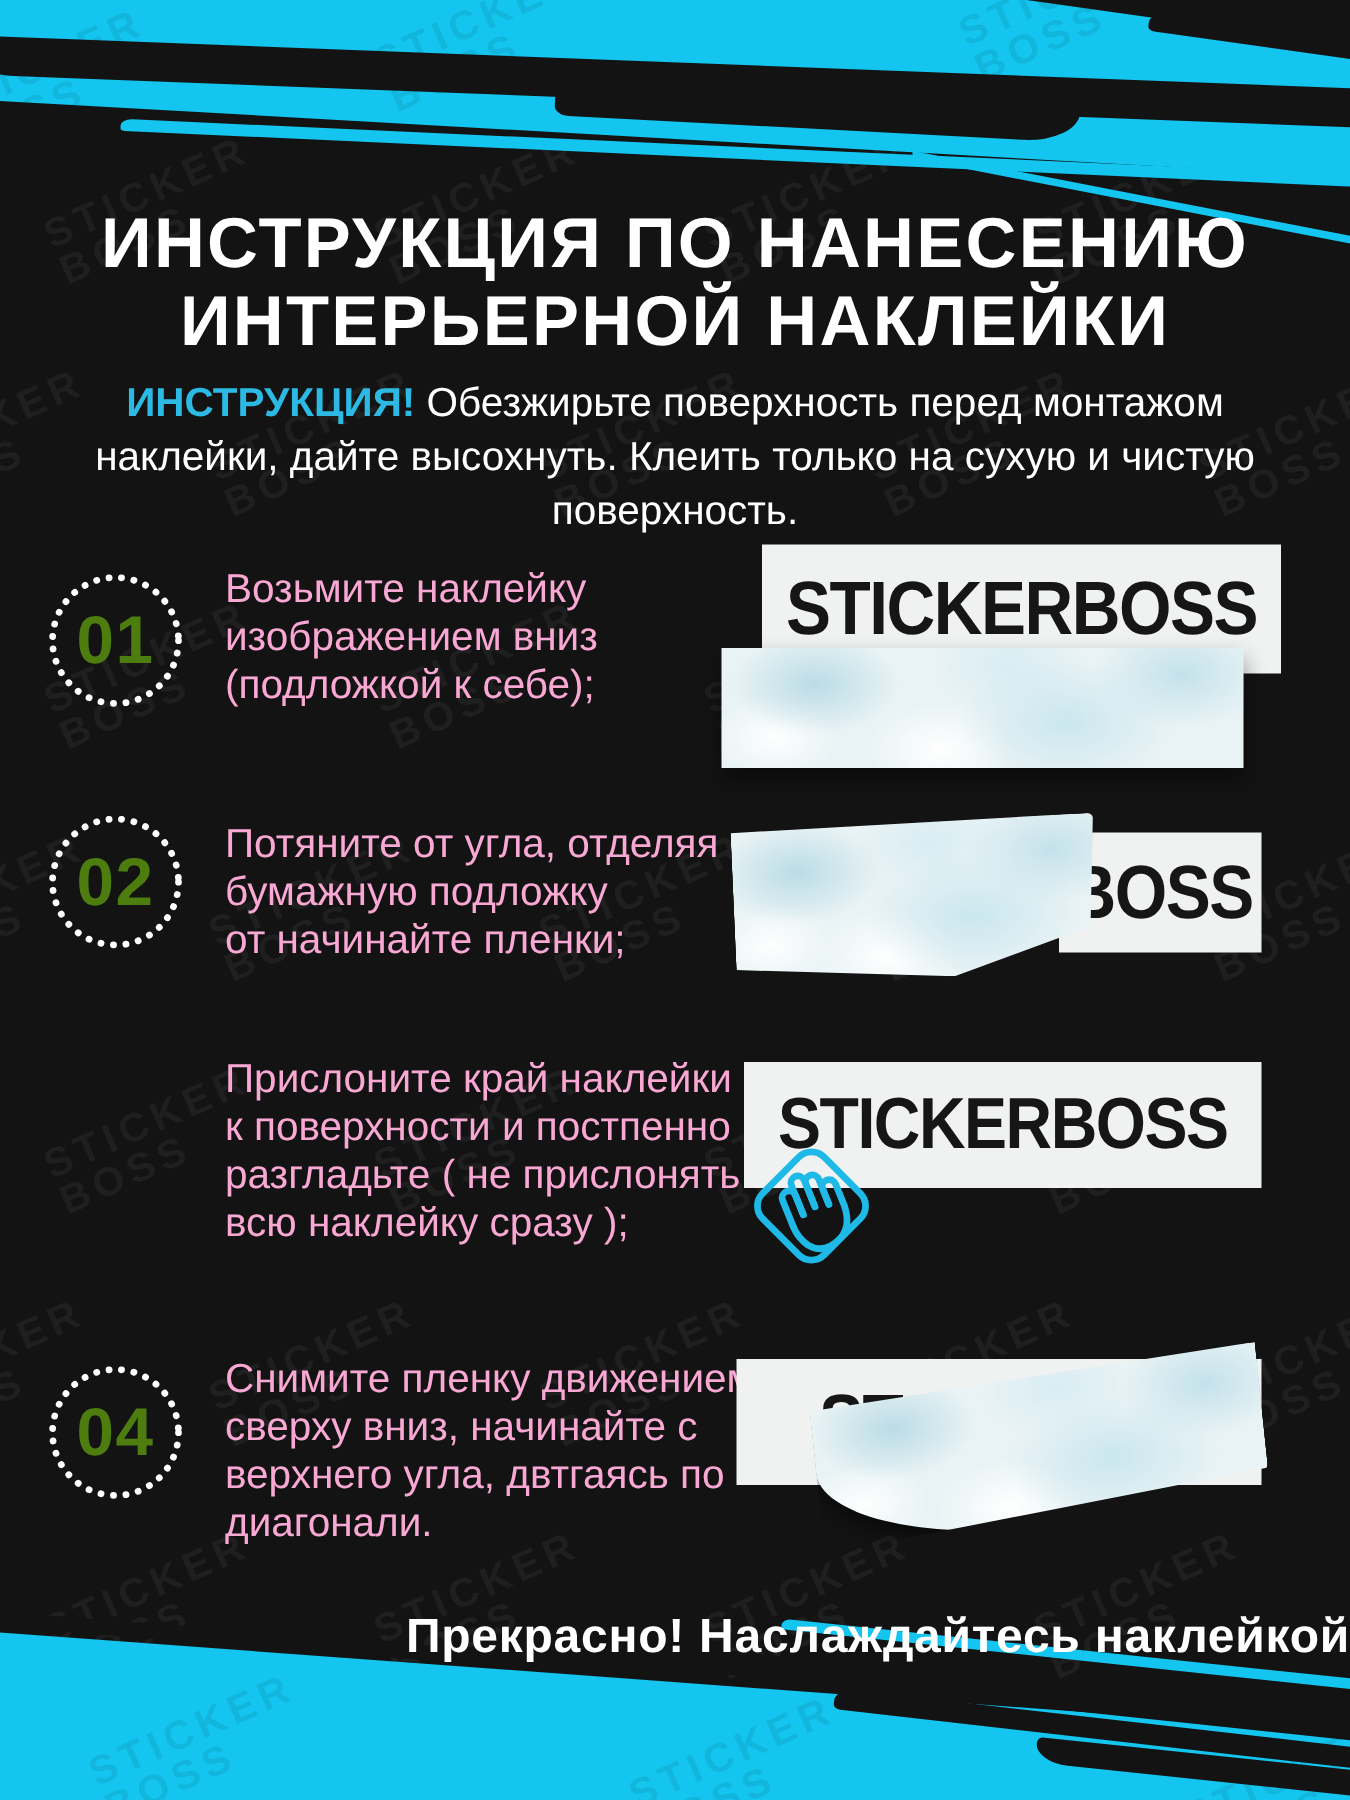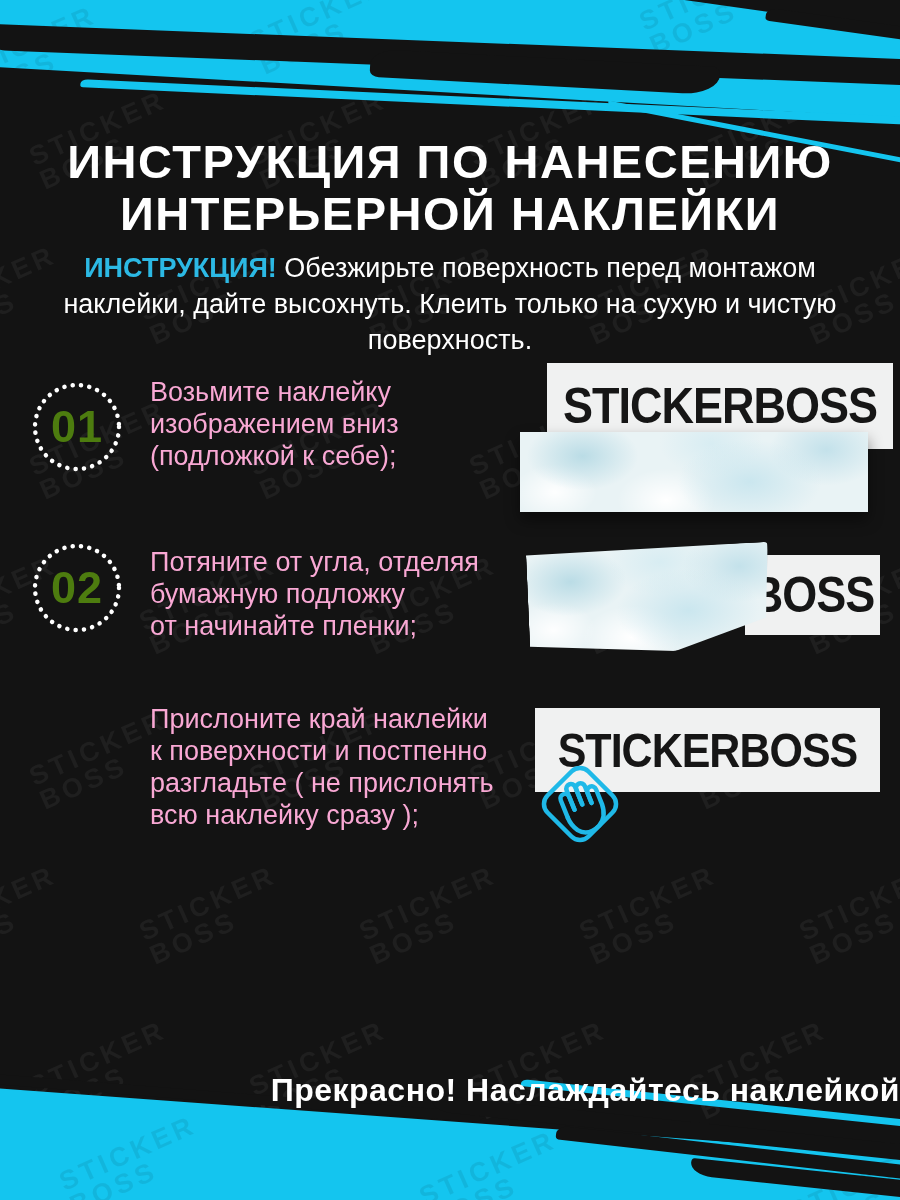--- a/index.html
+++ b/index.html
@@ -50,21 +50,21 @@
   .circle{position:absolute;left:32px;width:90px;height:90px;}
   .circle svg{position:absolute;inset:0;}
   .num{
     position:absolute;inset:0;display:flex;align-items:center;justify-content:center;
     color:#4d7c0f;font-size:45px;font-weight:bold;letter-spacing:1px;
   }
   .step-text{
     position:absolute;left:150px;width:370px;
     color:#f9a8d4;font-size:27px;line-height:32px;white-space:pre-line;
   }
-  .step-img{position:absolute;left:520px;width:380px;}
+  .step-img{position:absolute;left:481px;width:380px;}
   .sticker{
     position:absolute;background:#f0f1f1;display:flex;align-items:center;justify-content:center;
     color:#161616;font-weight:bold;overflow:hidden;
   }
   .sticker .brand{transform:scaleY(1.12);letter-spacing:-1px;white-space:nowrap;}
   .backing{
     position:absolute;
     background-color:#e9f3f5;
     background-image:
       radial-gradient(ellipse 90px 55px at 18% 30%, rgba(178,216,227,.85), transparent 62%),
@@ -247,20 +247,39 @@
             <path d="M38 62 V43 a4.6 4.6 0 0 1 9.2 0 V57"></path>
             <path d="M47.2 57 V36 a4.6 4.6 0 0 1 9.2 0 V55"></path>
             <path d="M56.4 55 V39 a4.6 4.6 0 0 1 9.2 0 V57"></path>
             <path d="M65.6 57 V46 a4.6 4.6 0 0 1 9.2 0 V62 Q74 76 64 81 Q50 87 42.5 77 Q38 70 38 62"></path>
           </g>
         </g>
       </svg>
     </div>
   </div>
 
+  <div class="step" style="top:890px;height:165px;">
+    <div class="circle" style="top:20px;">
+      <svg viewBox="0 0 90 90" width="90" height="90">
+        <circle cx="45" cy="45" r="42" fill="none" stroke="#ffffff" stroke-width="4.5" stroke-dasharray="0.1 8.3" stroke-linecap="round"></circle>
+      </svg>
+      <div class="num">04</div>
+    </div>
+    <div class="step-text" style="top:13px;">Снимите пленку движением
+сверху вниз, начинайте с
+верхнего угла, двтгаясь по
+диагонали.</div>
+    <div class="step-img" style="top:8px;height:155px;">
+      <div class="sticker" style="left:10px;top:8px;width:350px;height:84px;font-size:45px;justify-content:flex-start;padding-left:55px;box-sizing:border-box;">
+        <span class="brand">ST</span>
+      </div>
+      <div class="backing" style="left:62px;top:12px;width:300px;height:108px;transform:rotate(-6deg);
+                  clip-path:polygon(0 14%,100% 0,100% 78%,10% 100%,0 94%);border-radius:0 0 26% 48%;"></div>
+    </div>
+  </div>
 
   <div id="bottom-band" style="top:1080px;">
     <span class="band-wm" style="left:60px;top:60px;">STICKER
 BOSS</span>
     <span class="band-wm" style="left:420px;top:75px;">STICKER
 BOSS</span>
     <span class="band-wm" style="left:790px;top:90px;">STICKER
 BOSS</span>
   </div>
   <div class="streak bk rag2" style="left:-15px;top:1093px;width:500px;height:10px;transform:rotate(4.5deg);z-index:2;"></div>

